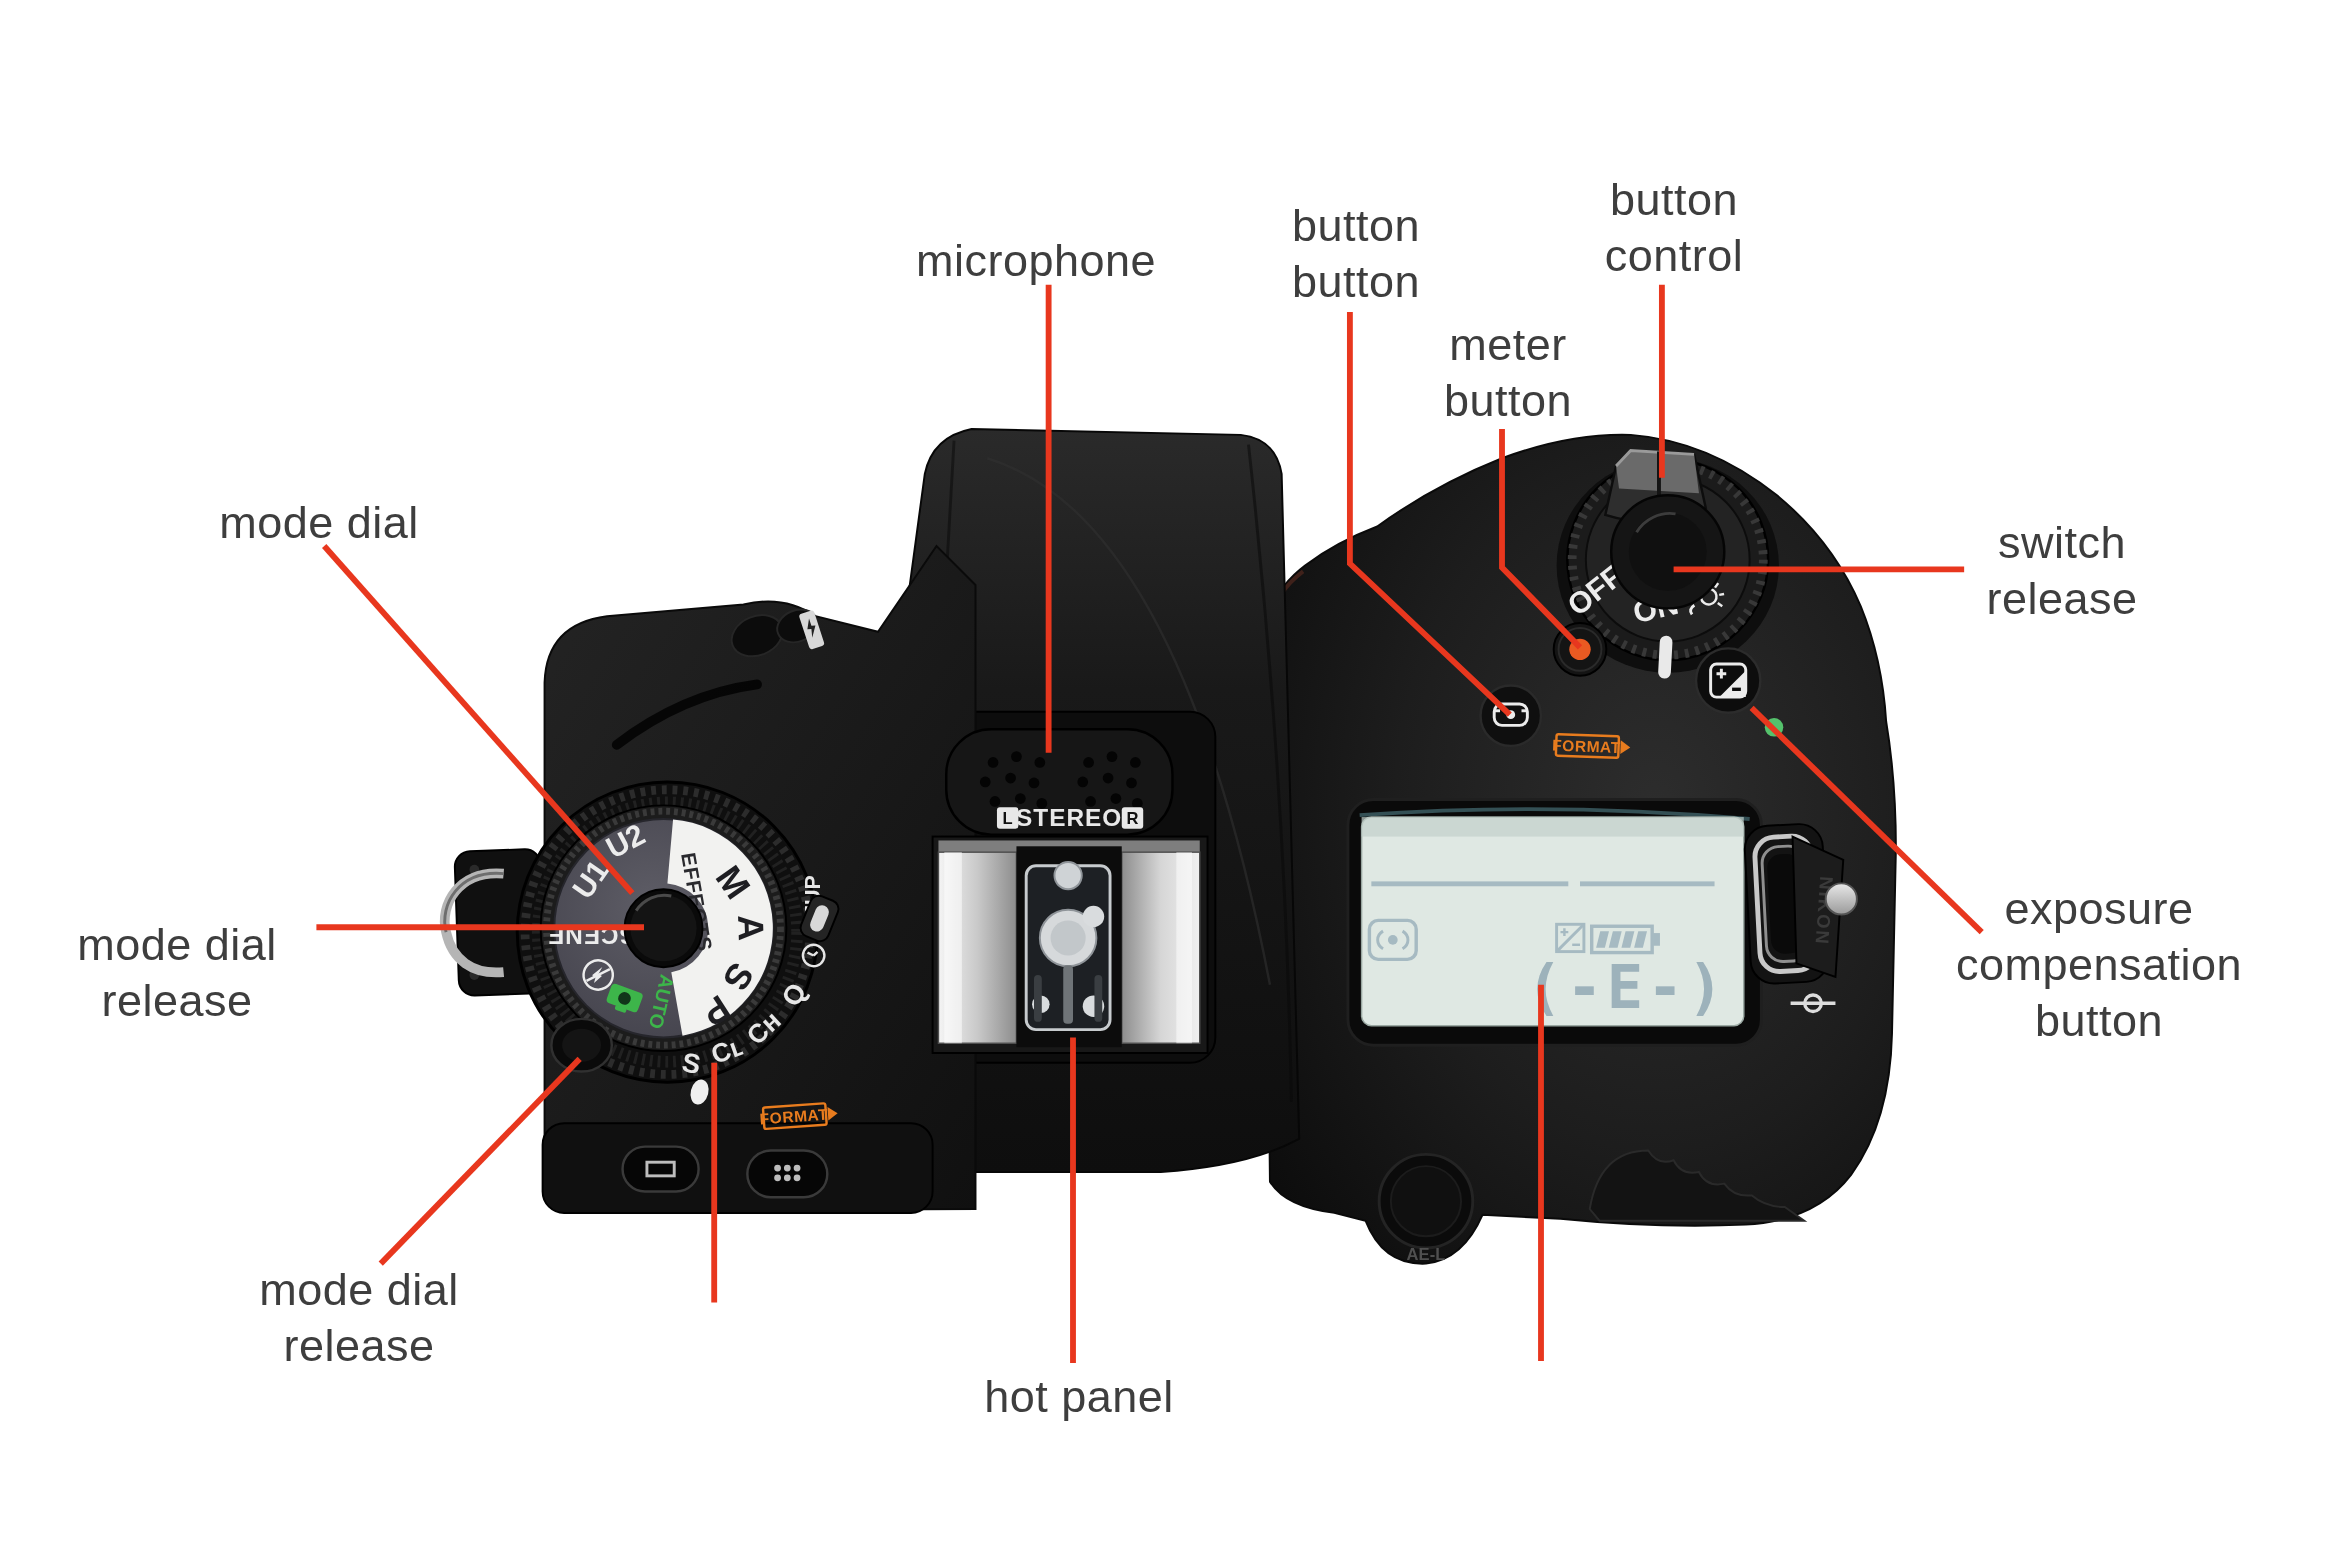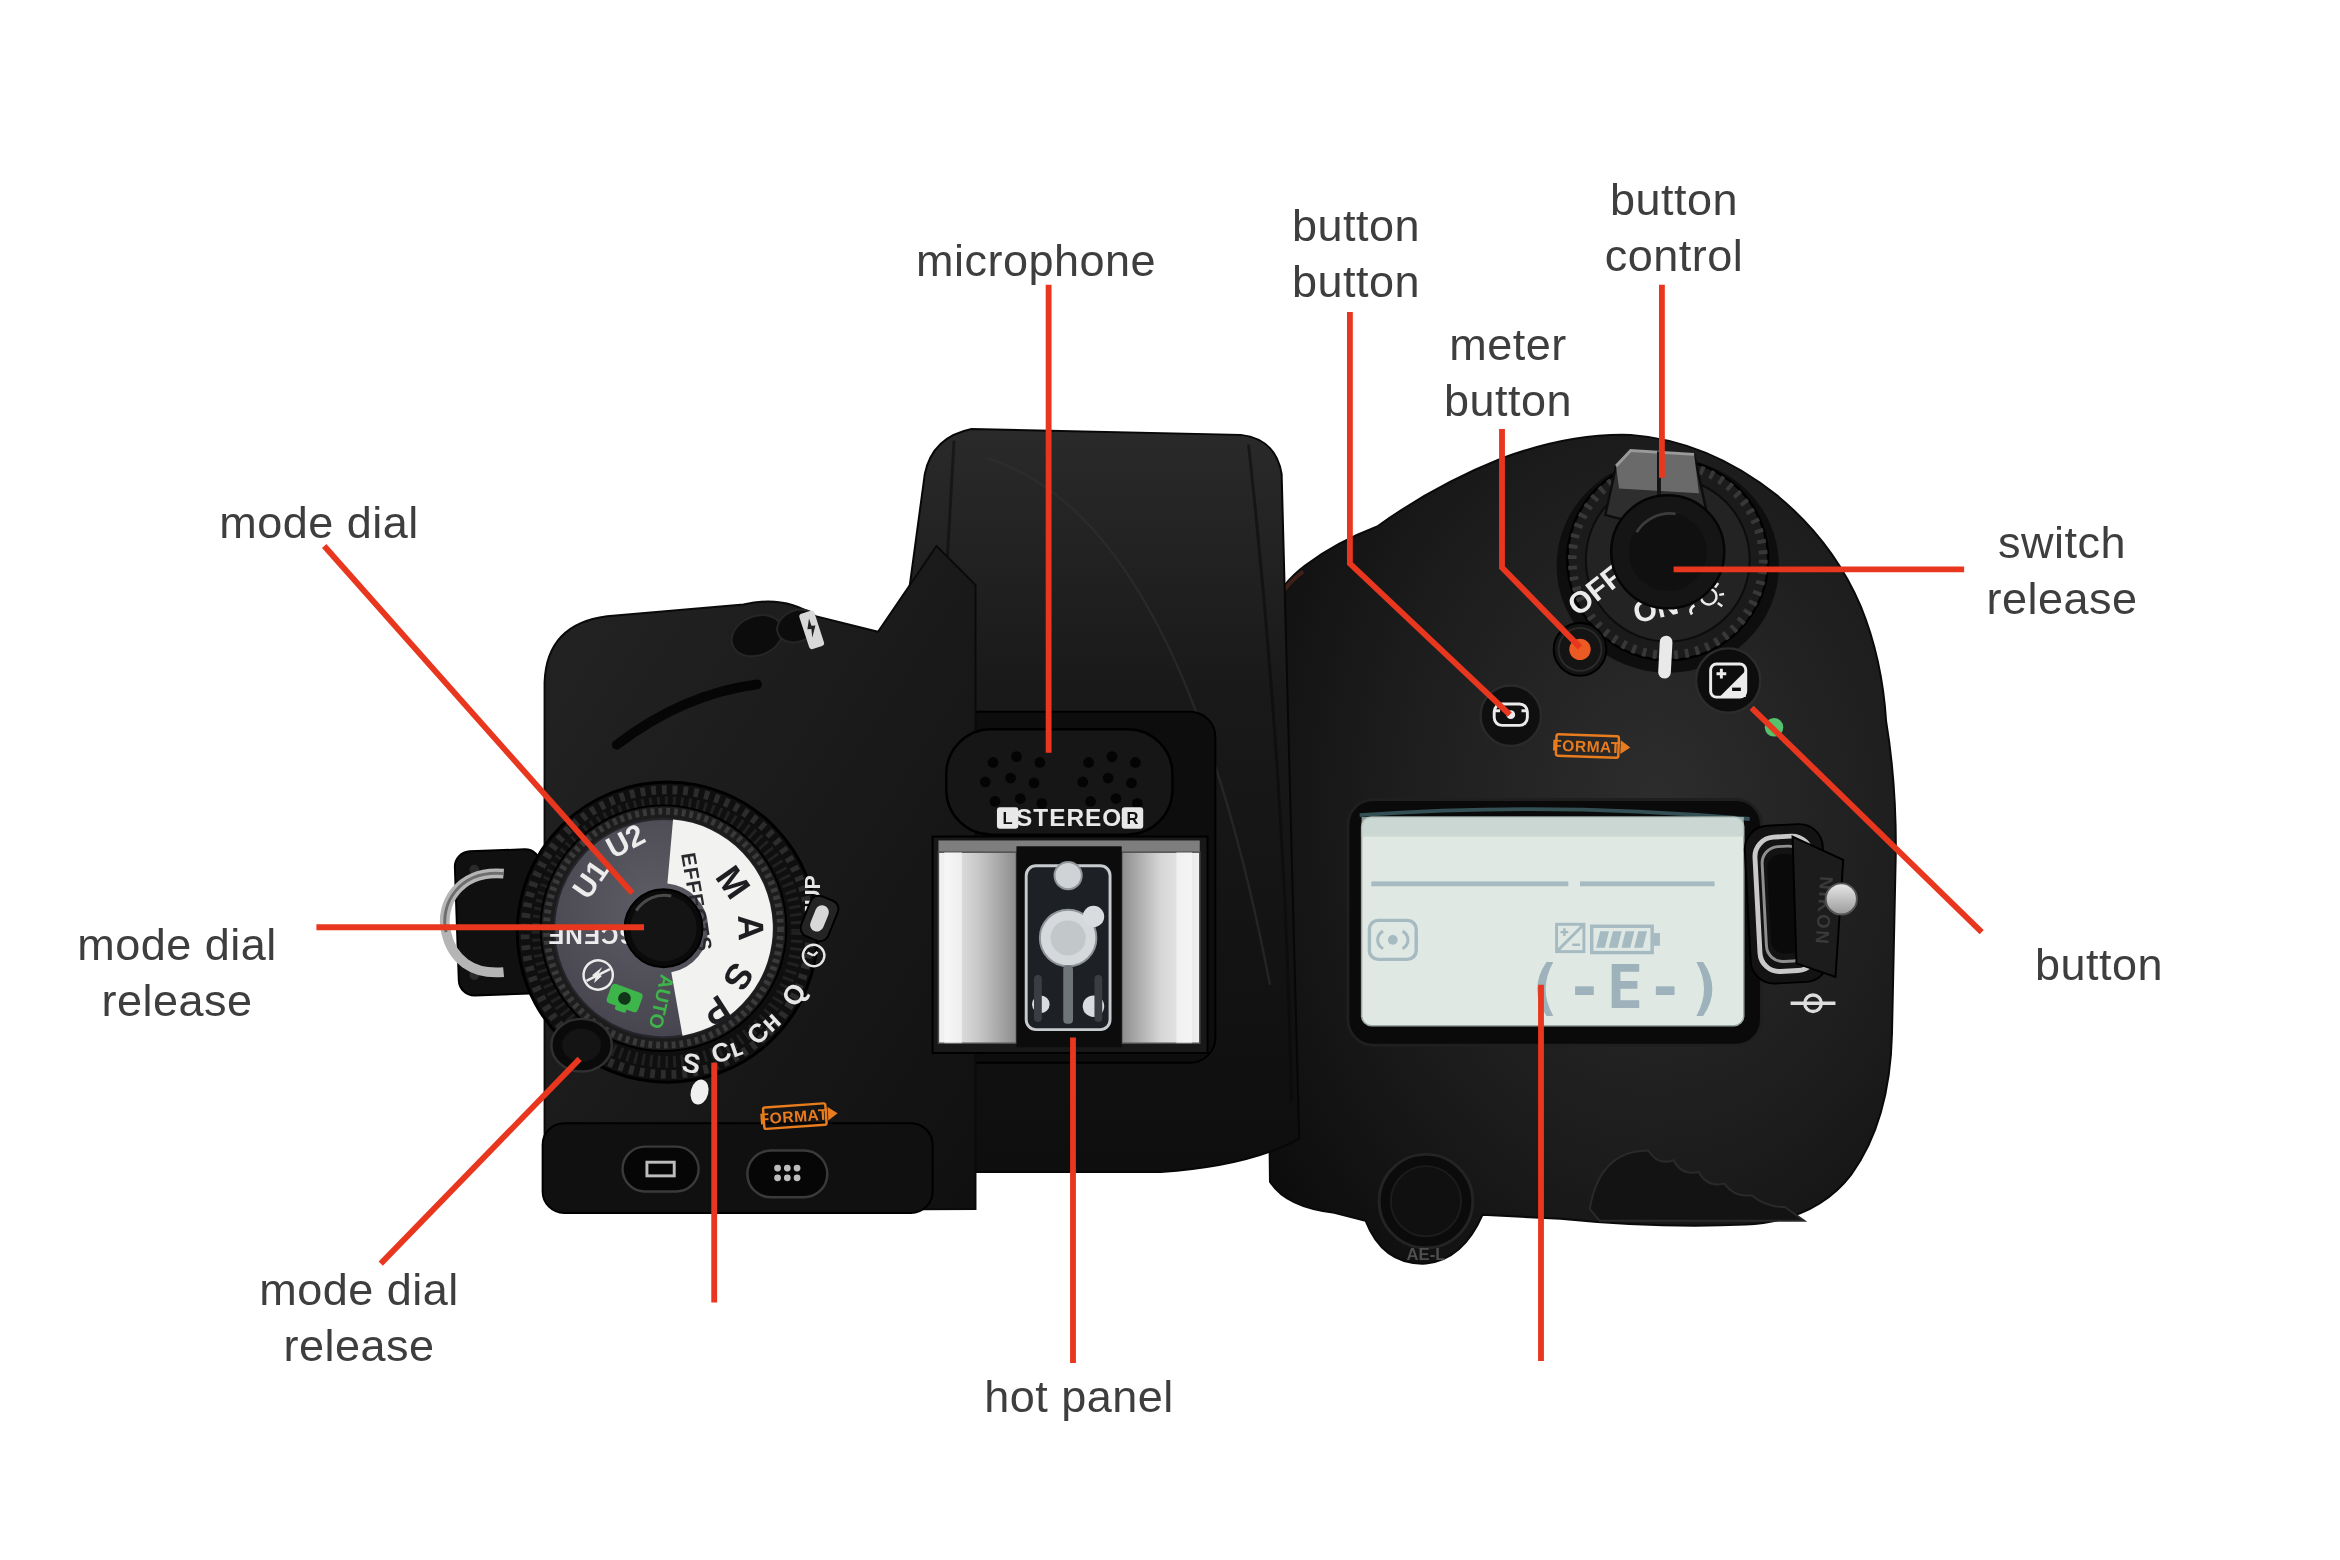--- a/index.html
+++ b/index.html
@@ -420,17 +420,19 @@
     <div>release</div>
   </div>
   <div class="callout" style="left:359px;top:1318px">
     <div>mode dial</div>
     <div>release</div>
   </div>
   <div class="callout" style="left:1079px;top:1397px">
     <div>hot panel</div>
   </div>
   <div class="callout" style="left:2099px;top:965px">
+    <div>exposure</div>
+    <div>compensation</div>
     <div>button</div>
   </div>
 
 </div>
 
 
 </body></html>

